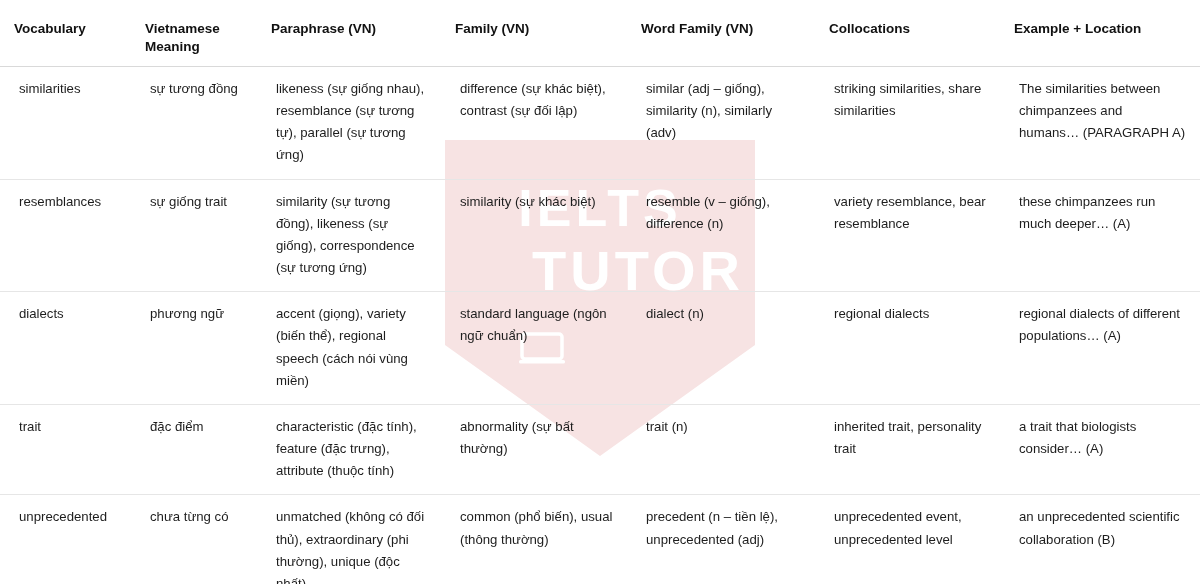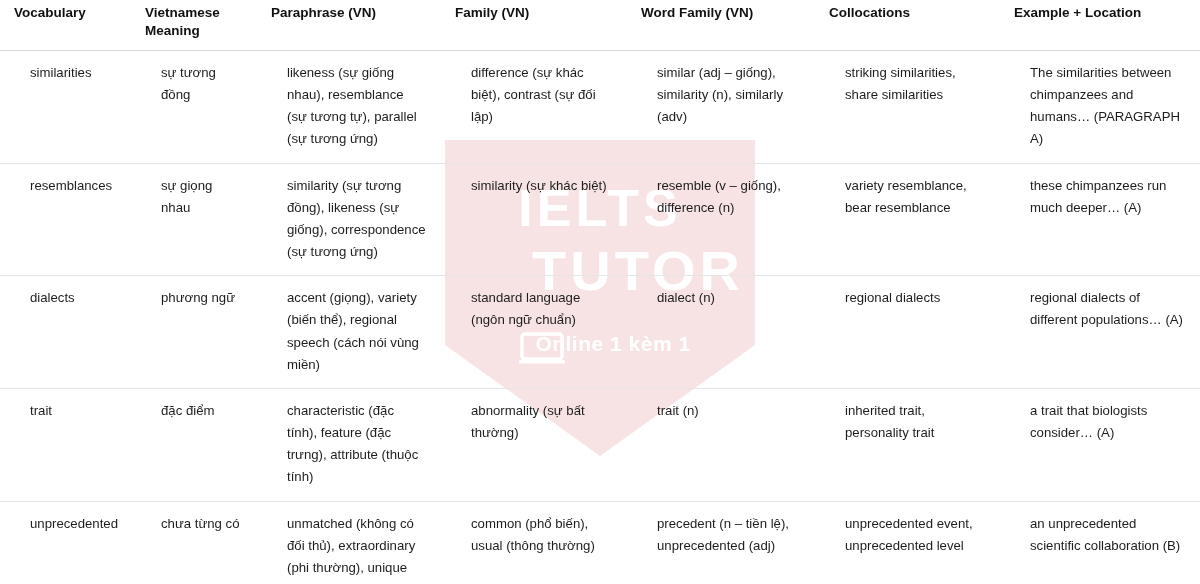--- a/index.html
+++ b/index.html
@@ -71,32 +71,32 @@
     table-layout: fixed;
     background: transparent;
   }
   table.vocab-table th {
     text-align: left;
     vertical-align: top;
     font-size: 13.5px;
     font-weight: 700;
     color: #111111;
     line-height: 1.33;
-    padding: 4px 14px 10px 14px;
+    padding: 20px 14px 10px 14px;
     border-bottom: 1px solid #d9d9d9;
     background: transparent;
   }
   table.vocab-table td {
     text-align: left;
     vertical-align: top;
     font-size: 13.2px;
     font-weight: 400;
     color: #1d1d1d;
     line-height: 1.68;
-    padding: 11px 14px 12px 30px;
+    padding: 11px 14px 12px 19px;
     border-bottom: 1px solid #e6e6e6;
     background: transparent;
   }
   table.vocab-table tr:last-child td { border-bottom: none; }
 
   
   col.c0 { width: 131px; }
   col.c1 { width: 126px; }
   col.c2 { width: 184px; }
   col.c3 { width: 186px; }
@@ -111,21 +111,20 @@
   <div id="watermark-shield">
     <svg width="310" height="316" viewBox="0 0 310 316" style="position:absolute;left:0;top:0;">
       <path d="M0 0 H310 V205 L155 316 L0 205 Z" fill="#f7e3e3"></path>
     </svg>
     <div class="wm-mark-text" id="wm-line1">IELTS</div>
     <div class="wm-mark-text" id="wm-line2">TUTOR</div>
     <svg id="wm-laptop-icon" viewBox="0 0 46 32">
       <rect x="3" y="2" width="40" height="25" rx="3" ry="3" fill="none" stroke="#ffffff" stroke-width="3.5"></rect>
       <rect x="0" y="28" width="46" height="3.5" rx="1.6" fill="#ffffff"></rect>
     </svg>
-    <div class="wm-mark-text" id="wm-line3">Online 1 kèm 1</div>
   </div>
 </div>
 
 <div id="vocab-table-wrap">
   <table class="vocab-table">
     <colgroup>
       <col class="c0">
         <col class="c1">
         <col class="c2">
         <col class="c3">
@@ -149,21 +148,21 @@
         <td>similarities</td>
         <td>sự tương đồng</td>
         <td>likeness (sự giống nhau), resemblance (sự tương tự), parallel (sự tương ứng)</td>
         <td>difference (sự khác biệt), contrast (sự đối lập)</td>
         <td>similar (adj – giống), similarity (n), similarly (adv)</td>
         <td>striking similarities, share similarities</td>
         <td>The similarities between chimpanzees and humans… (PARAGRAPH A)</td>
       </tr>
       <tr>
         <td>resemblances</td>
-        <td>sự giọng nhau</td>
+        <td>sự giống trait</td>
         <td>similarity (sự tương đồng), likeness (sự giống), correspondence (sự tương ứng)</td>
         <td>similarity (sự khác biệt)</td>
         <td>resemble (v – giống), difference (n)</td>
         <td>variety resemblance, bear resemblance</td>
         <td>these chimpanzees run much deeper… (A)</td>
       </tr>
       <tr>
         <td>dialects</td>
         <td>phương ngữ</td>
         <td>accent (giọng), variety (biến thể), regional speech (cách nói vùng miền)</td>

